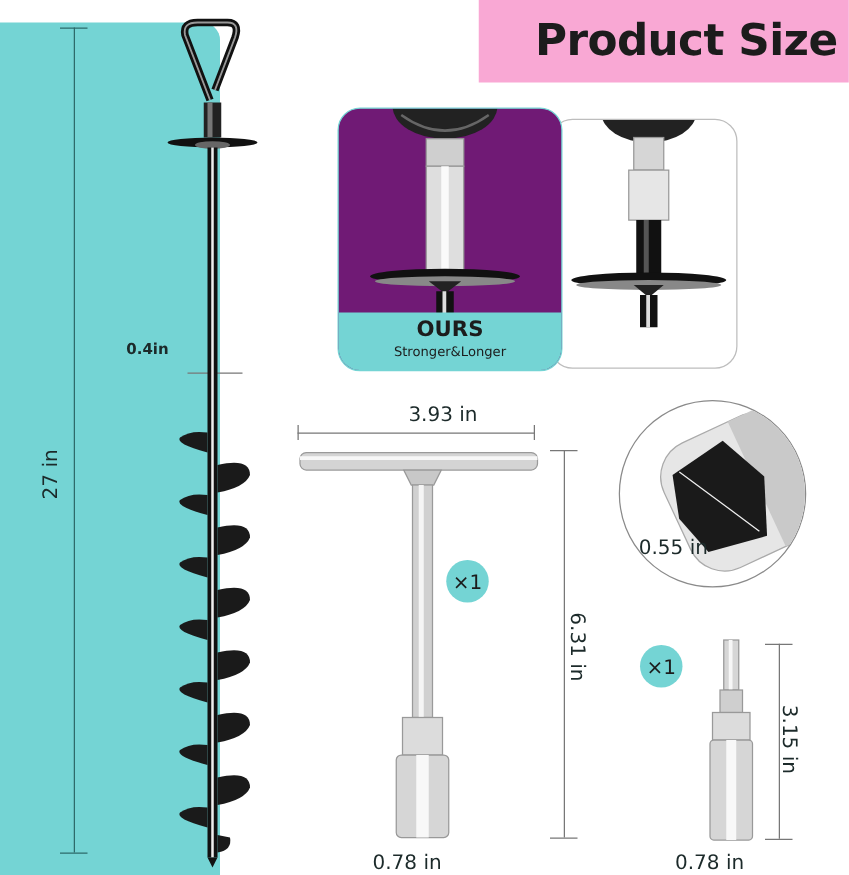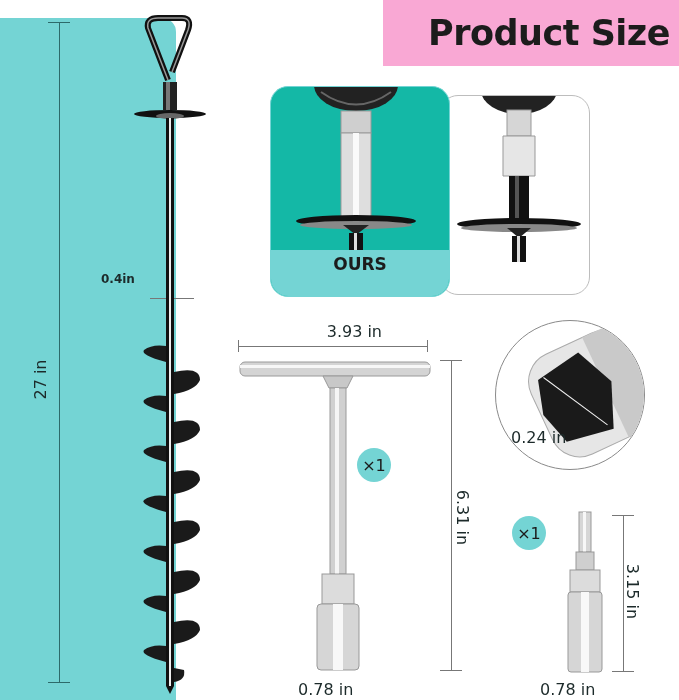--- a/index.html
+++ b/index.html
@@ -15,21 +15,21 @@
   .teal-panel { left: 0; top: 18px; width: 176px; height: 682px; background: #74d4d4; border-top-right-radius: 14px; }
 
   .dim-line-v { background: #2d6a6a; width: 1px; }
   .dim-tick-h { background: #2d6a6a; height: 1px; }
   .dim-label { font-weight: bold; font-size: 16px; color: #1c2a2a; white-space: nowrap; }
   .rot { transform: rotate(-90deg); transform-origin: center center; }
   .rot90 { transform: rotate(90deg); transform-origin: center center; }
 
   
   .card { border-radius: 18px; overflow: hidden; }
-  .card-ours { left: 270px; top: 86px; width: 180px; height: 211px; border: 1.5px solid #74d4d4; background: #14b8a6; z-index: 2; }
+  .card-ours { left: 270px; top: 86px; width: 180px; height: 211px; border: 1.5px solid #74d4d4; background: #701a75; z-index: 2; }
   .card-others { left: 440px; top: 95px; width: 150px; height: 200px; border: 1.5px solid #bdbdbd; background: #fff; z-index: 1; }
   .card-footer-ours { position: absolute; left: 0; right: 0; bottom: 0; height: 46px; background: #74d4d4; text-align: center; }
   .card-footer-others { position: absolute; left: 0; right: 0; bottom: 0; height: 34px; background: #9b9b9b; text-align: center; padding-left: 10px; }
   .ours-title { font-weight: bold; font-size: 17px; color: #1c1c1c; line-height: 22px; margin-top: 3px; }
   .ours-sub { font-size: 10.5px; color: #1c1c1c; line-height: 14px; }
   .others-text { font-size: 17px; color: #1c1c1c; line-height: 32px; }
 
   .badge { width: 34px; height: 34px; border-radius: 50%; background: #74d4d4; display: flex; align-items: center; justify-content: center; font-size: 16px; color: #1c1c1c; }
 
   .zoom-circle { left: 495px; top: 320px; width: 150px; height: 150px; border-radius: 50%; border: 1px solid #8a8a8a; background: #fff; overflow: hidden; }
@@ -92,20 +92,21 @@
     <rect x="70" y="46" width="30" height="86" fill="#dedede" stroke="#999"></rect>
     <rect x="82" y="46" width="6" height="86" fill="#fafafa"></rect>
     <ellipse cx="85" cy="134" rx="60" ry="6" fill="#111"></ellipse>
     <ellipse cx="85" cy="138" rx="56" ry="4" fill="#888"></ellipse>
     <path d="M72 138 L85 148 L98 138 Z" fill="#222"></path>
     <rect x="78" y="146" width="14" height="24" fill="#111"></rect>
     <rect x="83" y="146" width="3" height="24" fill="#ddd"></rect>
   </svg>
   <div class="card-footer-ours">
     <div class="ours-title">OURS</div>
+    <div class="ours-sub">Stronger&amp;Longer</div>
   </div>
 </div>
 
 <div class="abs card card-others">
   <svg class="abs" style="left:0; top:0;" width="150" height="166" viewBox="0 0 150 166">
     <ellipse cx="78" cy="-6" rx="38" ry="24" fill="#222"></ellipse>
     <rect x="66" y="14" width="24" height="26" fill="#d6d6d6" stroke="#999"></rect>
     <path d="M62 40 L94 40 L94 80 L62 80 Z" fill="#e6e6e6" stroke="#999"></path>
     <rect x="68" y="80" width="20" height="44" fill="#111"></rect>
     <rect x="74" y="80" width="4" height="44" fill="#555"></rect>
@@ -147,21 +148,21 @@
 <div class="abs zoom-circle">
   <svg class="abs" style="left:0; top:0;" width="150" height="150" viewBox="0 0 150 150">
     <g transform="rotate(-25 90 72)">
       <rect x="40" y="20" width="110" height="110" rx="30" fill="#e6e6e6" stroke="#aaa"></rect>
       <rect x="110" y="20" width="40" height="110" fill="#c9c9c9"></rect>
       <path d="M52 40 L100 32 L118 72 L100 116 L52 108 L42 74 Z" fill="#1a1a1a"></path>
       <line x1="58" y1="40" x2="96" y2="110" stroke="#f0f0f0" stroke-width="1"></line>
     </g>
   </svg>
 </div>
-<div class="abs dim-label" style="left:511px; top:428px; font-weight:normal; z-index:3;">0.24 in</div>
+<div class="abs dim-label" style="left:511px; top:428px; font-weight:normal; z-index:3;">0.55 in</div>
 
 <div class="abs badge" style="left:512px; top:516px;">
   <span>×1</span>
 </div>
 
 <svg class="abs" style="left:555px; top:510px;" width="60" height="170" viewBox="0 0 60 170">
   <rect x="24" y="2" width="12" height="40" fill="#d6d6d6" stroke="#999"></rect>
   <rect x="28" y="2" width="3" height="40" fill="#f7f7f7"></rect>
   <rect x="21" y="42" width="18" height="18" fill="#cfcfcf" stroke="#999"></rect>
   <rect x="15" y="60" width="30" height="22" fill="#dcdcdc" stroke="#999"></rect>

